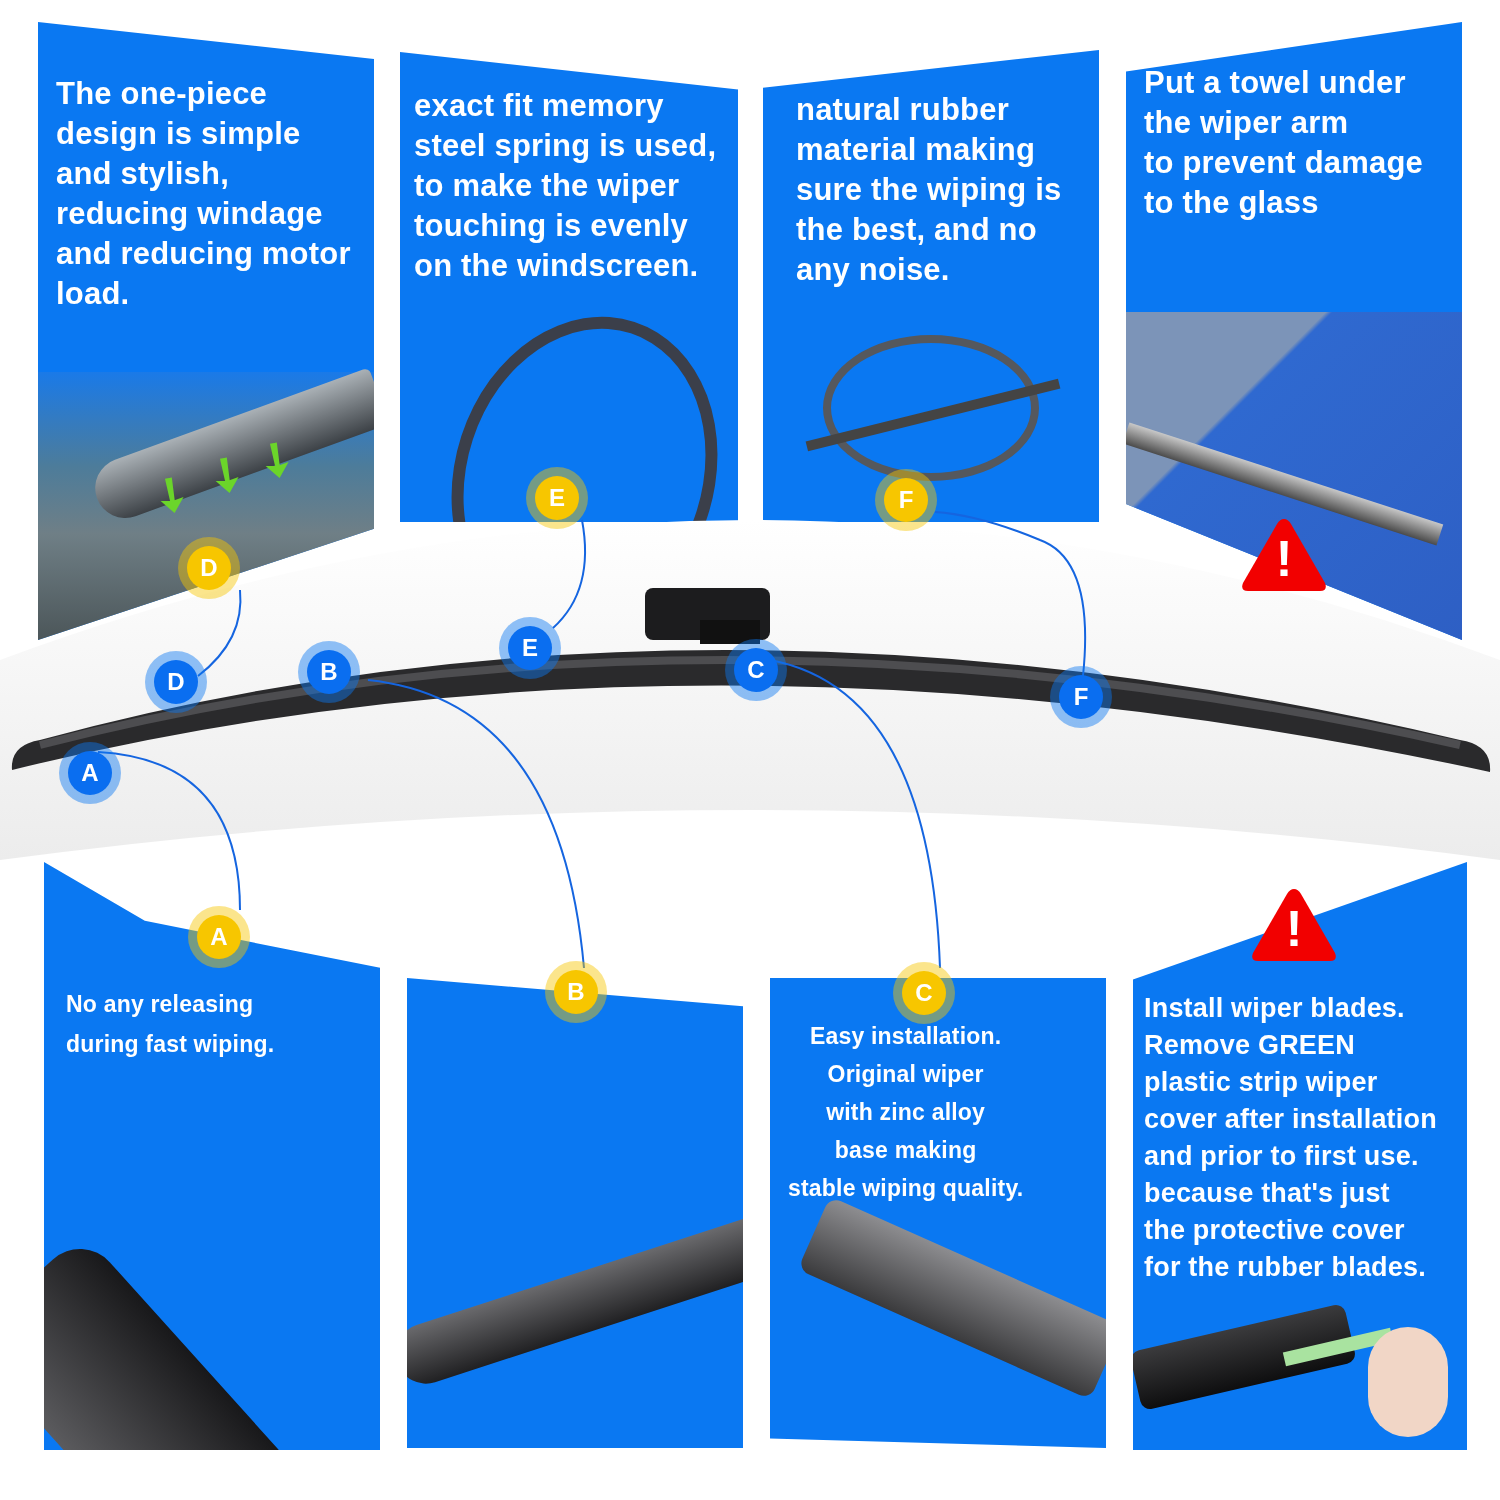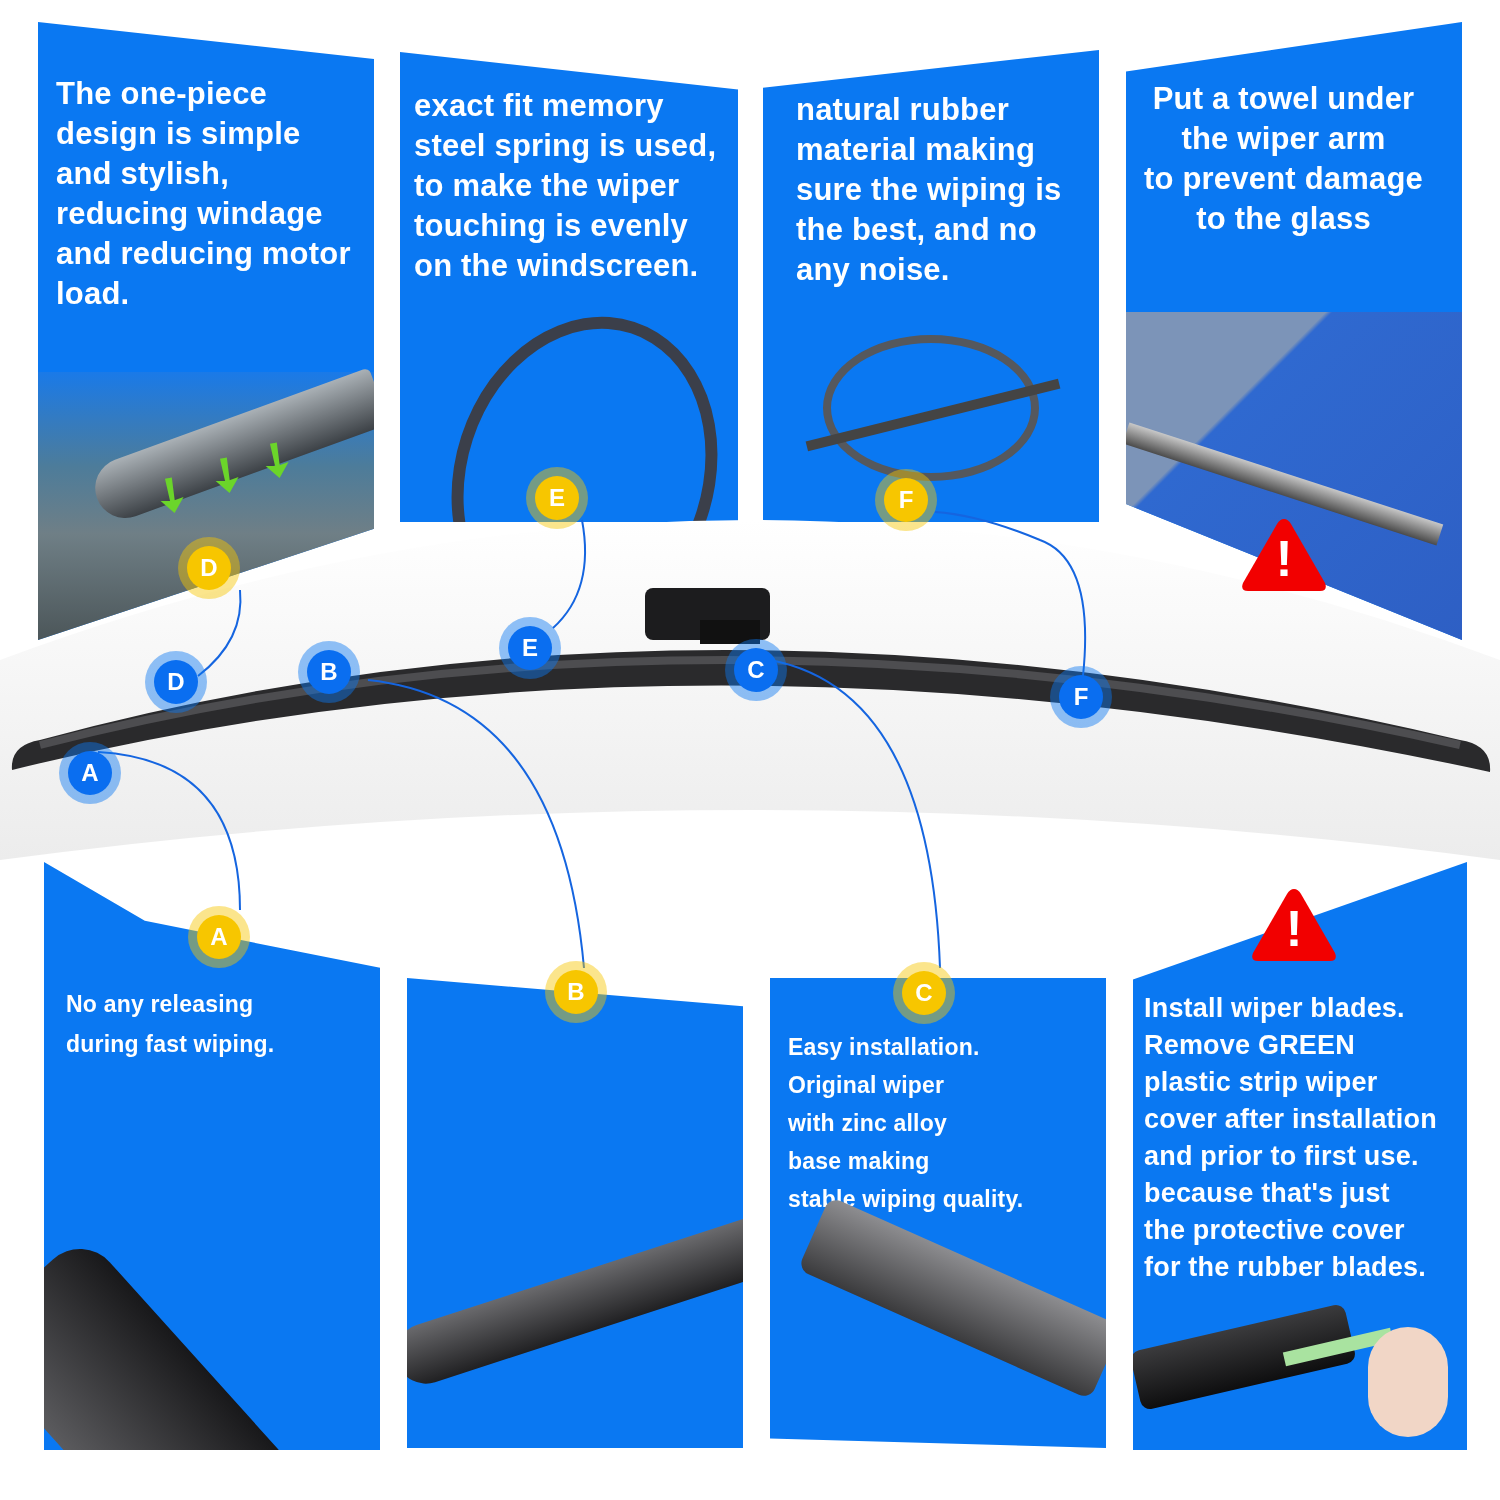--- a/index.html
+++ b/index.html
@@ -64,21 +64,21 @@
   <div class="panel" style="left:400px; top:52px; width:338px; height:470px; clip-path: polygon(0 0, 100% 8%, 100% 100%, 0 100%);">
     <div class="txt" style="left:14px; top:34px;">exact fit memory
 steel spring is used,
 to make the wiper
 touching is evenly
 on the windscreen.</div>
     <div style="position:absolute; left:55px; top:262px; width:235px; height:300px; border:12px solid #3b3f4a; border-radius:50%; transform:rotate(18deg);"></div>
   </div>
 
   <div class="panel" style="left:1126px; top:22px; width:336px; height:618px; clip-path: polygon(0 8%, 100% 0, 100% 100%, 0 78%);">
-    <div class="txt" style="left:18px; top:57px;text-align:center;">Put a towel under
+    <div class="txt" style="left:18px; top:41px;">Put a towel under
 the wiper arm
 to prevent damage
 to the glass</div>
     <div style="position:absolute; left:0; top:290px; width:336px; height:330px; background: linear-gradient(135deg,#7c94b8 0%,#7c94b8 30%,#2f69d0 31%,#2e5fc4 100%);"></div>
     <div style="position:absolute; left:0; top:400px; width:330px; height:22px; background:linear-gradient(180deg,#c8c8c8,#4b4b4b); transform:rotate(18deg); transform-origin:left center;"></div>
   </div>
 
   <svg class="arc-mask" width="1500" height="900" viewBox="0 0 1500 900">
     <defs>
       <linearGradient id="arcg" x1="0" y1="0" x2="0" y2="1">
@@ -93,21 +93,21 @@
     <div class="txt" style="left:22px; top:122px;">No any releasing
 during fast wiping.</div>
     <div style="position:absolute; left:40px; top:370px; width:160px; height:420px; background:linear-gradient(90deg,#5b5b5e,#18181a); transform:rotate(-42deg); border-radius:40px 40px 0 0;"></div>
   </div>
 
   <div class="panel bottom" style="left:407px; top:978px; width:336px; height:470px; clip-path: polygon(0 0, 100% 6%, 100% 100%, 0 100%);">
     <div style="position:absolute; left:-20px; top:290px; width:420px; height:60px; background:linear-gradient(180deg,#6a6a6d,#202022); transform:rotate(-18deg); border-radius:30px;"></div>
   </div>
 
   <div class="panel bottom" style="left:770px; top:978px; width:336px; height:470px; clip-path: polygon(0 0, 100% 0, 100% 100%, 0 98%);">
-    <div class="txt" style="left:18px; top:50px; line-height:38px;">Easy installation.
+    <div class="txt" style="left:18px; top:39px; line-height:38px;text-align:center;">Easy installation.
 Original wiper
 with zinc alloy
 base making
 stable wiping quality.</div>
     <div style="position:absolute; left:30px; top:280px; width:320px; height:80px; background:linear-gradient(180deg,#8d8d90,#3a3a3c); transform:rotate(24deg); border-radius:12px;"></div>
   </div>
 
   <div class="panel bottom" style="left:1133px; top:862px; width:334px; height:588px; clip-path: polygon(0 20%, 100% 0, 100% 100%, 0 100%);">
     <div class="txt" style="left:11px; top:128px; font-size:27px; line-height:37px;">Install wiper blades.
 Remove GREEN

